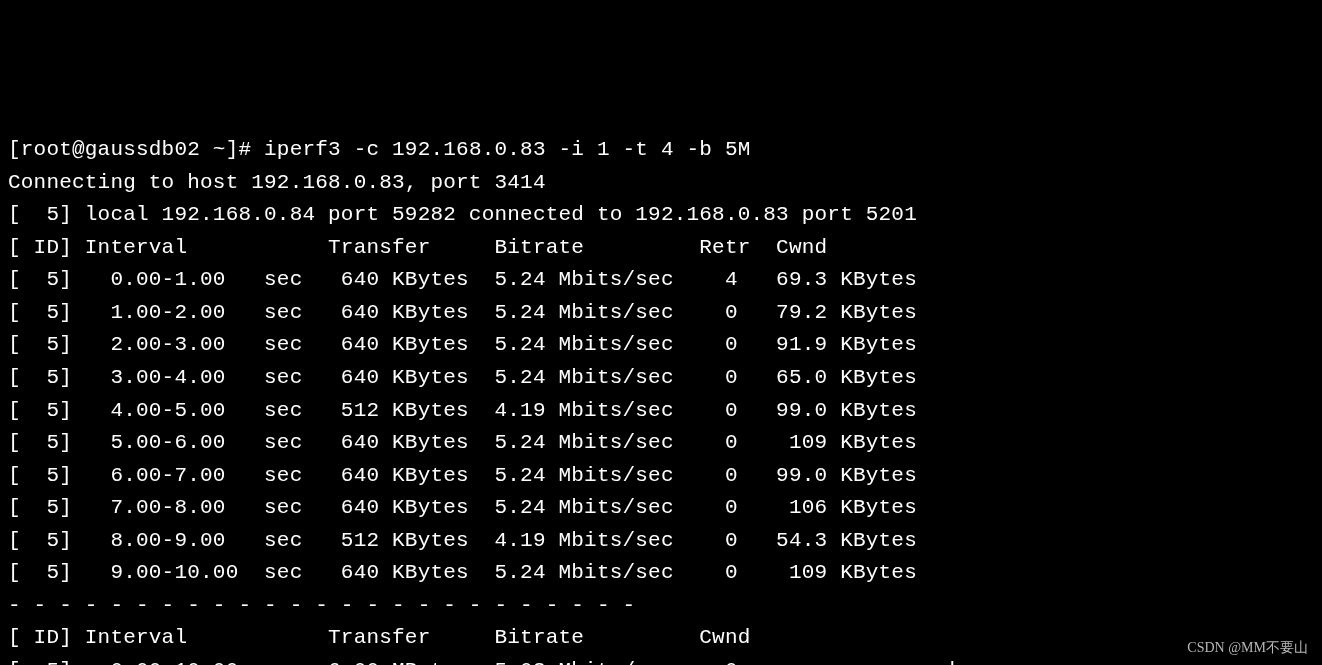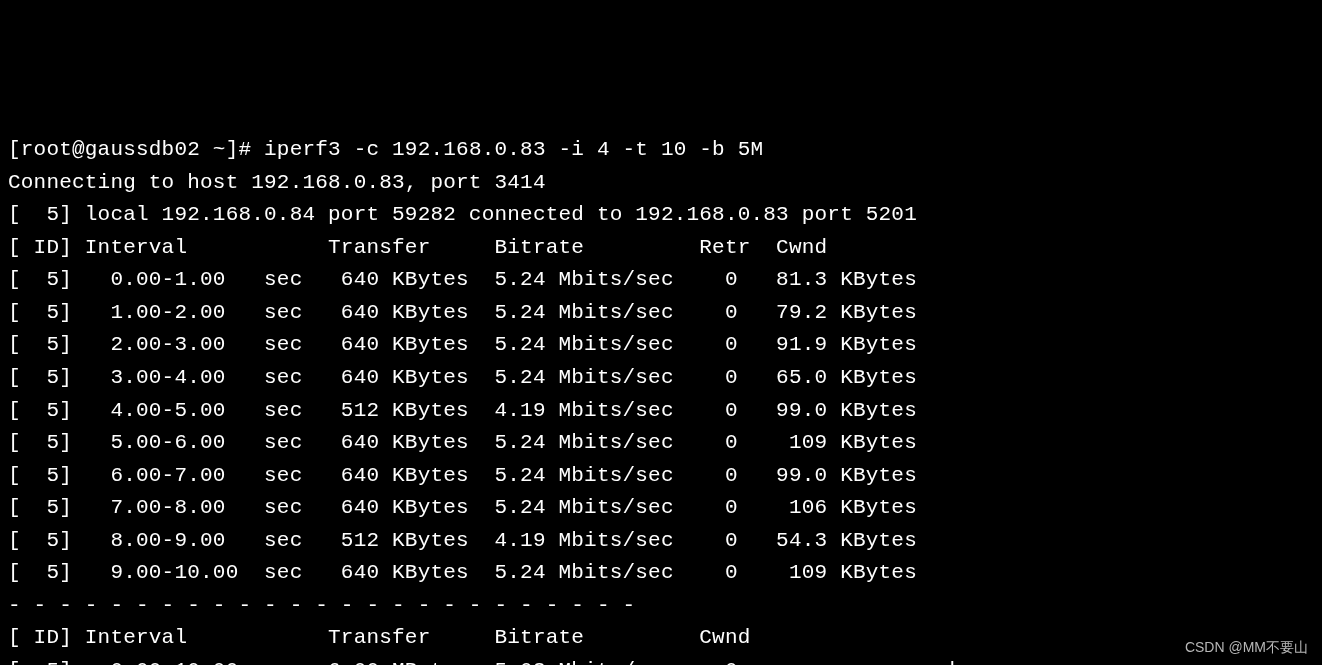--- a/index.html
+++ b/index.html
@@ -12,34 +12,34 @@
     white-space: pre;
     line-height: 1.55;
     letter-spacing: 0.2px;
   }
   .watermark {
     position: fixed;
     bottom: 6px;
     right: 14px;
     font-size: 14px;
     color: #b6b6b6;
-    font-family: Liberation Sans, sans-serif;
+    font-family: Liberation Serif, serif;
     letter-spacing: 0;
   }
 </style>
 </head>
 <body>
 
 
 
-<div><span>[root@gaussdb02 ~]# </span><span>iperf3 -c 192.168.0.83 -i 4 -t 10 -b 5M</span>
+<div><span>[root@gaussdb02 ~]# </span><span>iperf3 -c 192.168.0.83 -i 1 -t 4 -b 5M</span>
 <span>Connecting to host 192.168.0.83, port 3414</span>
 <span>[  5] local 192.168.0.84 port 59282 connected to 192.168.0.83 port 5201</span>
 <span>[ ID] Interval           Transfer     Bitrate         Retr  Cwnd</span>
-<span>[  5]   0.00-1.00   sec   640 KBytes  5.24 Mbits/sec    0   81.3 KBytes</span>
+<span>[  5]   0.00-1.00   sec   640 KBytes  5.24 Mbits/sec    4   69.3 KBytes</span>
 <span>[  5]   1.00-2.00   sec   640 KBytes  5.24 Mbits/sec    0   79.2 KBytes</span>
 <span>[  5]   2.00-3.00   sec   640 KBytes  5.24 Mbits/sec    0   91.9 KBytes</span>
 <span>[  5]   3.00-4.00   sec   640 KBytes  5.24 Mbits/sec    0   65.0 KBytes</span>
 <span>[  5]   4.00-5.00   sec   512 KBytes  4.19 Mbits/sec    0   99.0 KBytes</span>
 <span>[  5]   5.00-6.00   sec   640 KBytes  5.24 Mbits/sec    0    109 KBytes</span>
 <span>[  5]   6.00-7.00   sec   640 KBytes  5.24 Mbits/sec    0   99.0 KBytes</span>
 <span>[  5]   7.00-8.00   sec   640 KBytes  5.24 Mbits/sec    0    106 KBytes</span>
 <span>[  5]   8.00-9.00   sec   512 KBytes  4.19 Mbits/sec    0   54.3 KBytes</span>
 <span>[  5]   9.00-10.00  sec   640 KBytes  5.24 Mbits/sec    0    109 KBytes</span>
 <span>- - - - - - - - - - - - - - - - - - - - - - - - -</span>

